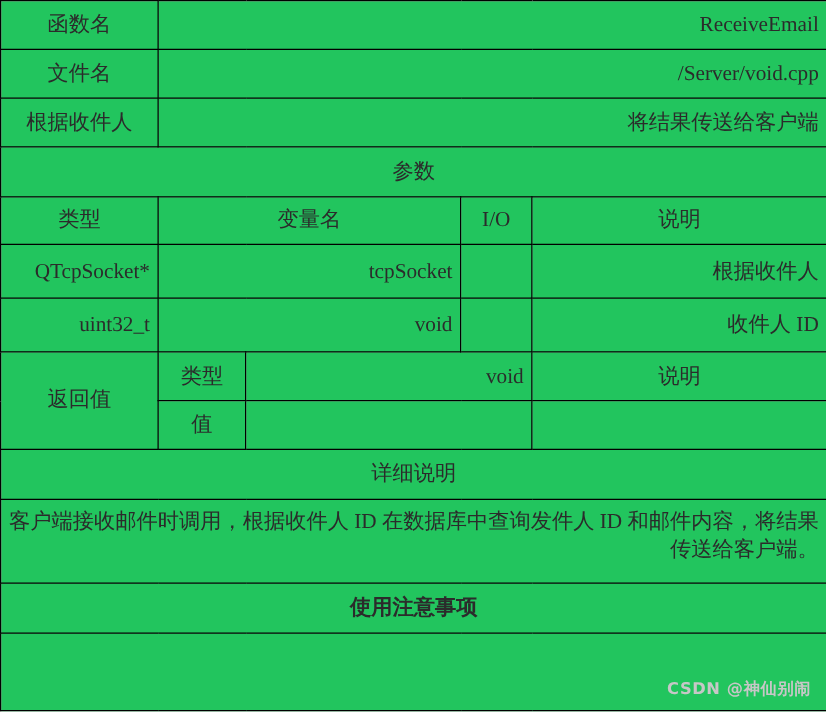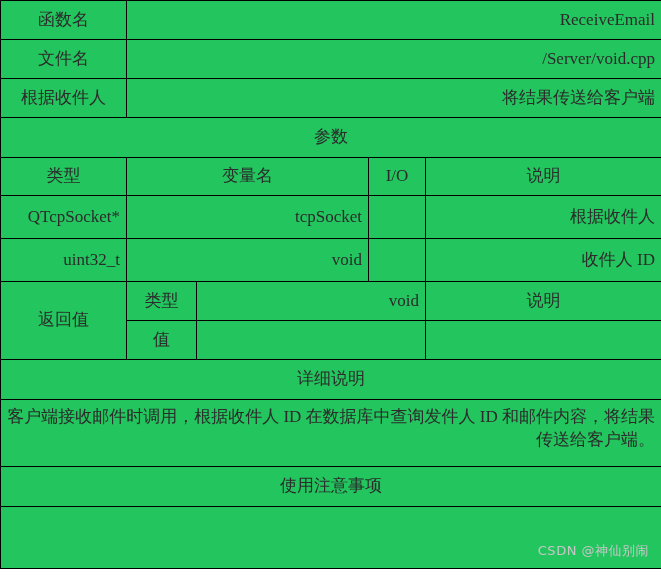--- a/index.html
+++ b/index.html
@@ -47,21 +47,21 @@
   td.lft { text-align: right; }
 
   
   tr.r-top td    { height: 39px; }
   tr.r-band td   { height: 40px; }
   tr.r-hdr td    { height: 38px; }
   tr.r-param td  { height: 43px; }
   tr.r-ret td    { height: 39px; }
   tr.r-desc td   { height: 40px; }
   tr.r-body td   { height: 67px; vertical-align: top; padding-top: 6px; margin-top: 45px; }
-  tr.r-notes td  { height: 40px; }
+  tr.r-notes td  { height: 40px; font-weight: bold; }
   tr.r-notesbody td { height: 62px; }
 
   .desc-text {
     font-size: 17px;
     line-height: 1.45;
     text-align: justify;
     text-justify: inter-ideograph;
   }
 
   .io-head {
@@ -72,20 +72,21 @@
   .watermark {
     position: absolute;
     right: 12px;
     bottom: 9px;
     font-family: "DejaVu Sans", "Liberation Sans", sans-serif;
     font-size: 13px;
     color: #c7c7c7;
     letter-spacing: 0.5px;
     white-space: nowrap;
     user-select: none;
+    font-weight: bold;
   }
 </style>
 </head>
 <body>
 
 <div class="doc">
 
   <table class="spec">
     <colgroup>
       <col style="width:126px">

